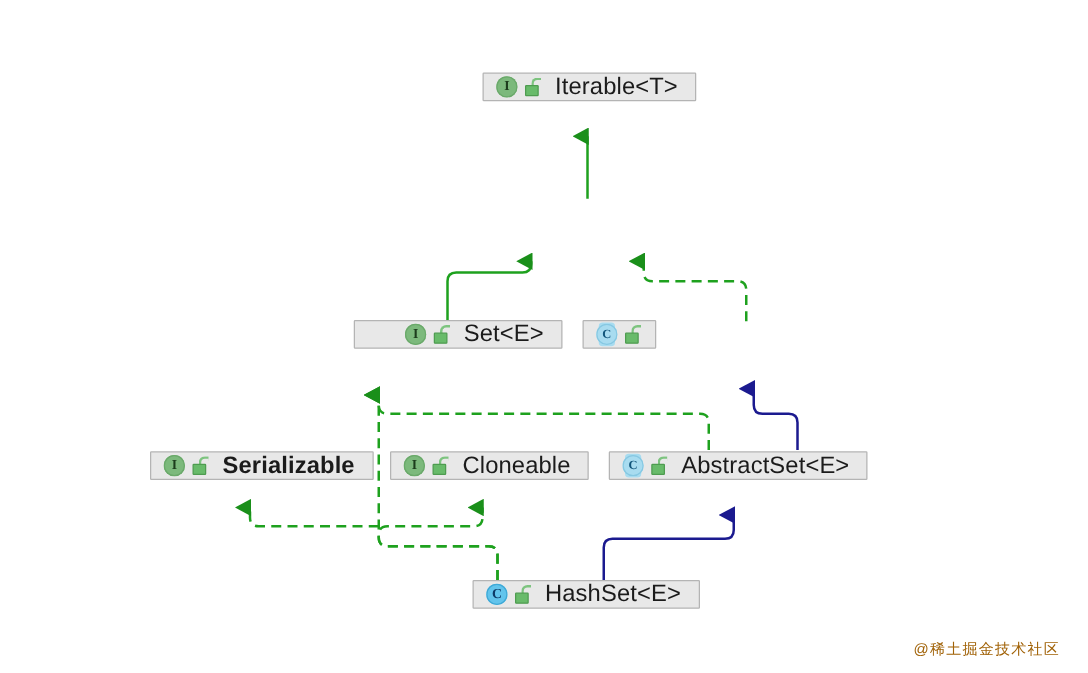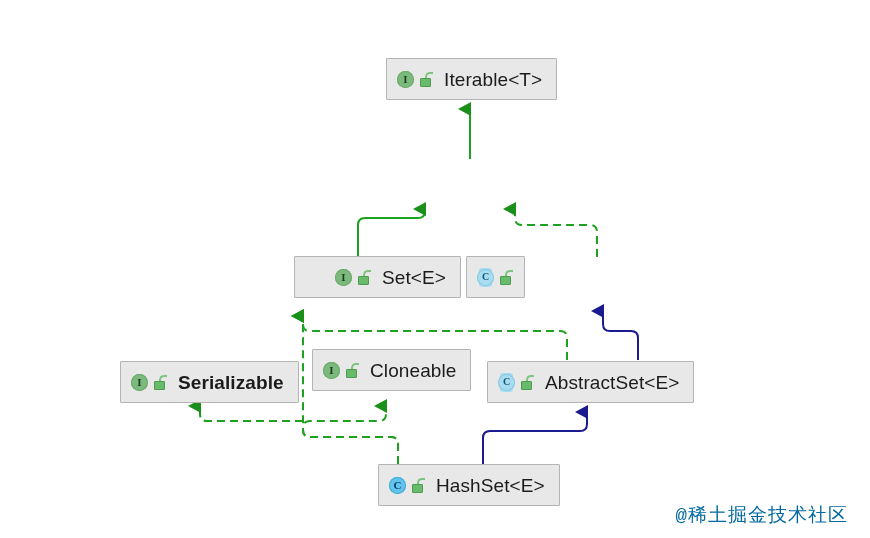--- a/index.html
+++ b/index.html
@@ -22,21 +22,21 @@
     height: 538px;
   }
   .node {
     position: absolute;
     box-sizing: border-box;
     display: flex;
     align-items: center;
     background: #e8e8e8;
     border: 1px solid #b4b4b4;
     border-radius: 1px;
-    height: 42px;
+    height: 23px;
     padding: 0 0 0 10px;
     z-index: 5;
     box-shadow: 0 0 0 0 rgba(0,0,0,0);
   }
   .node .icons {
     display: flex;
     align-items: center;
     gap: 5px;
     margin-right: 11px;
   }
@@ -136,26 +136,25 @@
     border: 2px solid #7dc47f;
     border-bottom: none;
     border-right: none;
     border-top-left-radius: 5px;
     box-sizing: border-box;
   }
   .watermark {
     position: absolute;
     right: 22px;
     bottom: 10px;
-    font-size: 19px;
-    color: #0369a1;
+    font-size: 12px;
+    color: #a16207;
     letter-spacing: 1px;
     z-index: 6;
     white-space: nowrap;
-    font-family: Liberation Mono, monospace;
   }
 </style>
 </head>
 <body>
 
 <div id="canvas">
 
   <svg id="edges" viewBox="0 0 870 538">
     <defs>
       <marker id="arrow-green" markerWidth="14" markerHeight="13" refX="7" refY="12" orient="auto" markerUnits="userSpaceOnUse">
@@ -190,21 +189,21 @@
       <span class="ic ic-interface"></span>
       <span class="ic ic-lock">
         <span class="shackle"></span>
           <span class="body"></span>
       </span>
     </span>
     <span class="label">Iterable&lt;T&gt;</span>
   </div>
 
 
-  <div class="node" style="left:294px; top:256px;padding-left:40px;">
+  <div class="node" style="left:283px; top:256px;padding-left:40px;">
     <span class="icons">
       <span class="ic ic-interface"></span>
       <span class="ic ic-lock">
         <span class="shackle"></span>
           <span class="body"></span>
       </span>
     </span>
     <span class="label">Set&lt;E&gt;</span>
   </div>
 
@@ -222,21 +221,21 @@
     <span class="icons">
       <span class="ic ic-interface"></span>
       <span class="ic ic-lock">
         <span class="shackle"></span>
           <span class="body"></span>
       </span>
     </span>
     <span class="label">Serializable</span>
   </div>
 
-  <div class="node" style="left:312px; top:349px;">
+  <div class="node" style="left:312px; top:361px;">
     <span class="icons">
       <span class="ic ic-interface"></span>
       <span class="ic ic-lock">
         <span class="shackle"></span>
           <span class="body"></span>
       </span>
     </span>
     <span class="label">Cloneable</span>
   </div>
 

